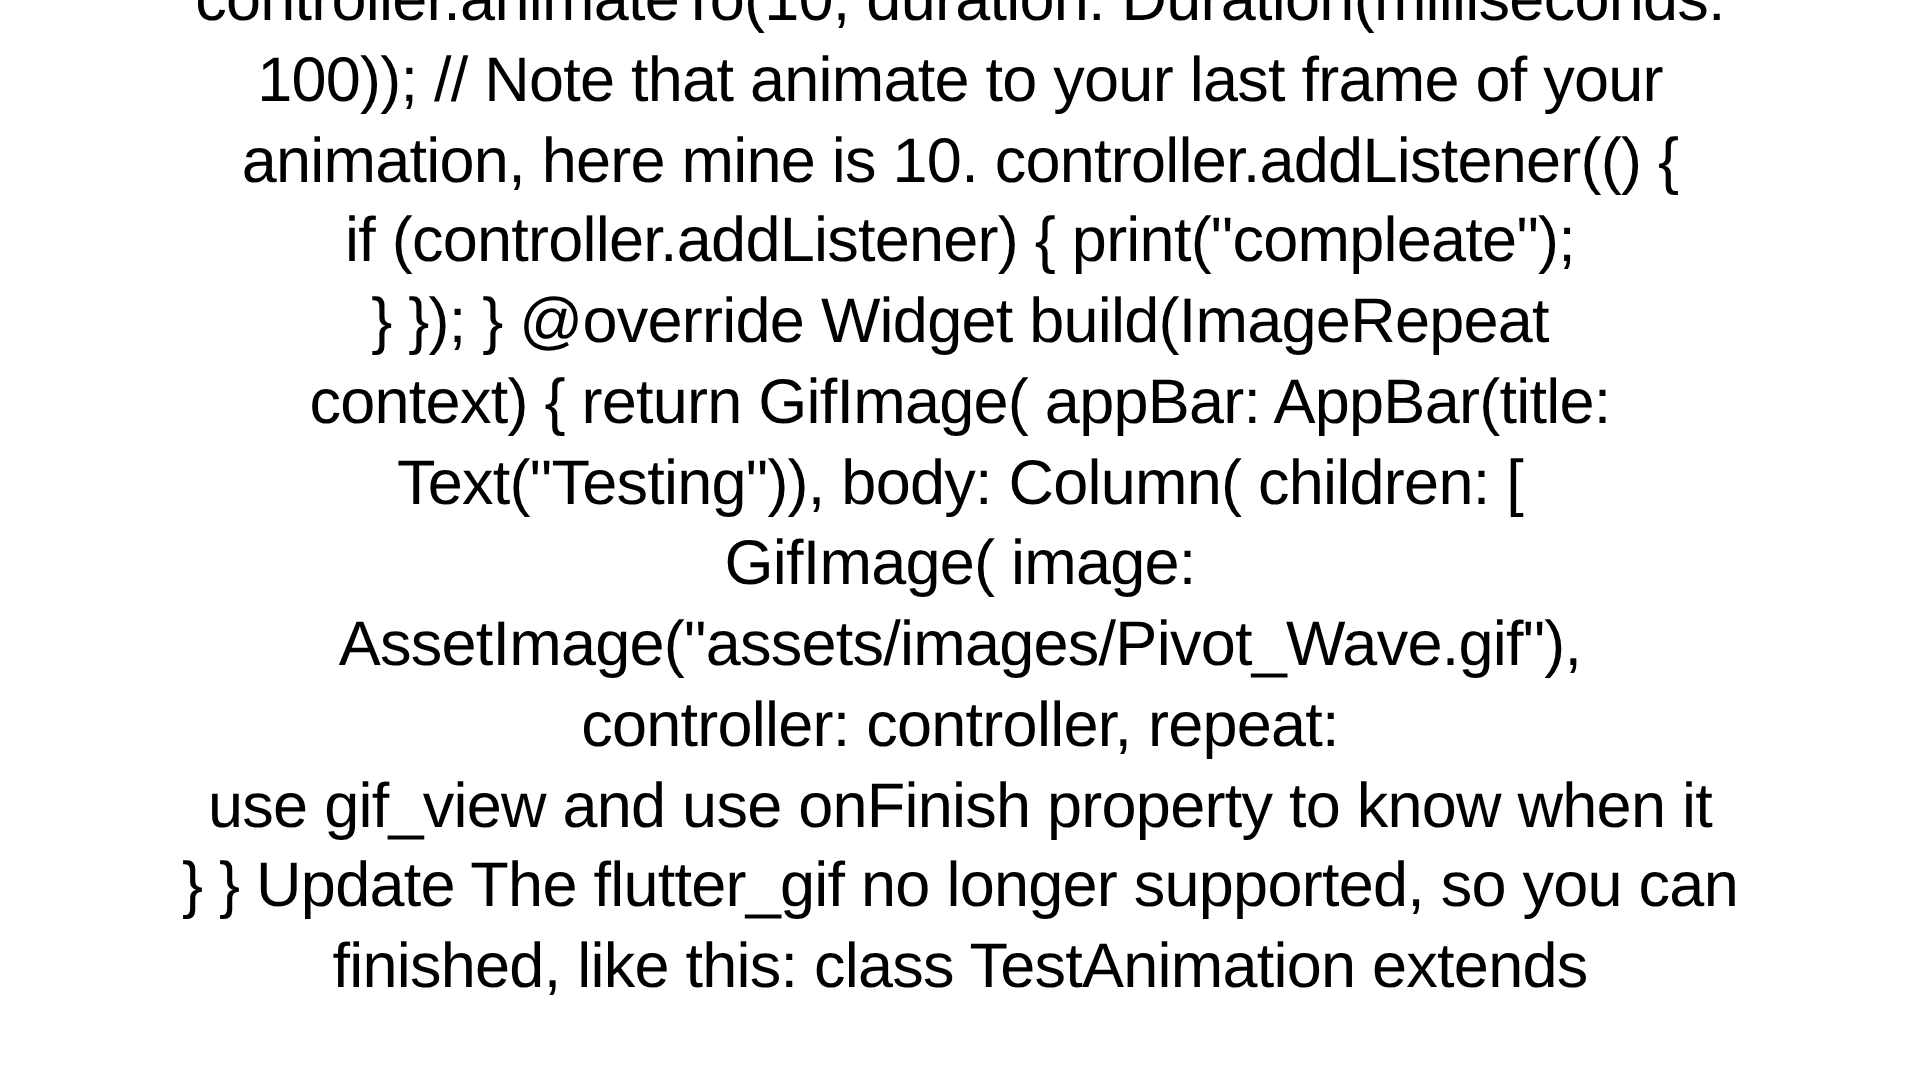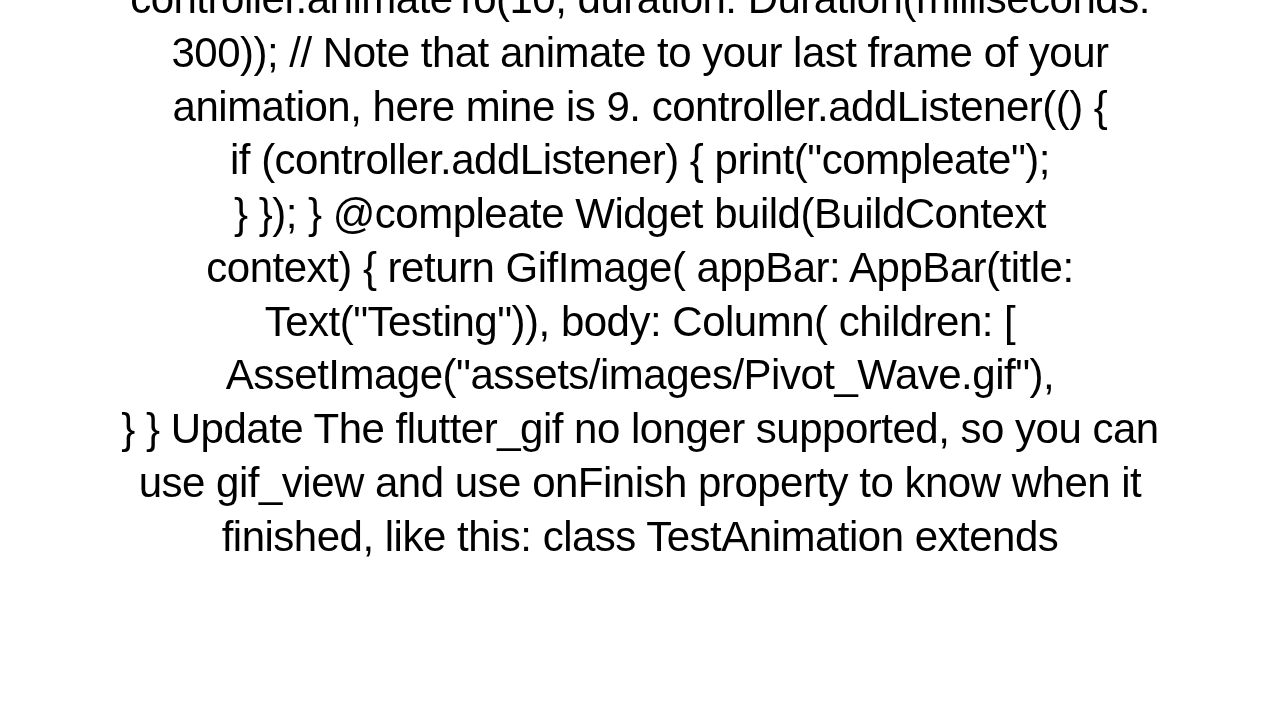--- a/index.html
+++ b/index.html
@@ -24,24 +24,26 @@
       color: #000000;
       font-weight: 400;
       letter-spacing: -0.5px;
     }
   </style>
 </head>
 <body>
 
 <div class="content">
   <div style="margin-top:-28px;">controller.animateTo(10, duration: Duration(milliseconds:</div>
-  <div>300)); // Note that animate to your last frame of your</div>
-  <div>animation, here mine is 9.     controller.addListener(() {</div>
+  <div>100)); // Note that animate to your last frame of your</div>
+  <div>animation, here mine is 10.     controller.addListener(() {</div>
   <div>if (controller.addListener) {         print("compleate");</div>
-  <div>}     });   }    @compleate   Widget build(BuildContext</div>
+  <div>}     });   }    @override   Widget build(ImageRepeat</div>
   <div>context) {     return GifImage(        appBar: AppBar(title:</div>
   <div>Text("Testing")),       body: Column(          children: [</div>
+  <div>GifImage(             image:</div>
   <div>AssetImage("assets/images/Pivot_Wave.gif"),</div>
+  <div>controller: controller,              repeat:</div>
+  <div>use gif_view and use onFinish property to know when it</div>
   <div>} }  Update The flutter_gif no longer supported, so you can</div>
-  <div>use gif_view and use onFinish property to know when it</div>
   <div>finished, like this: class TestAnimation extends</div>
 
 </div>
 
 </body></html>

